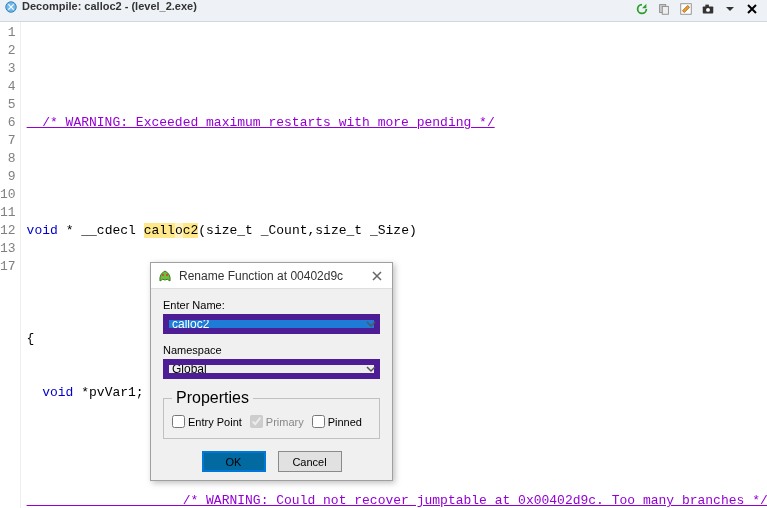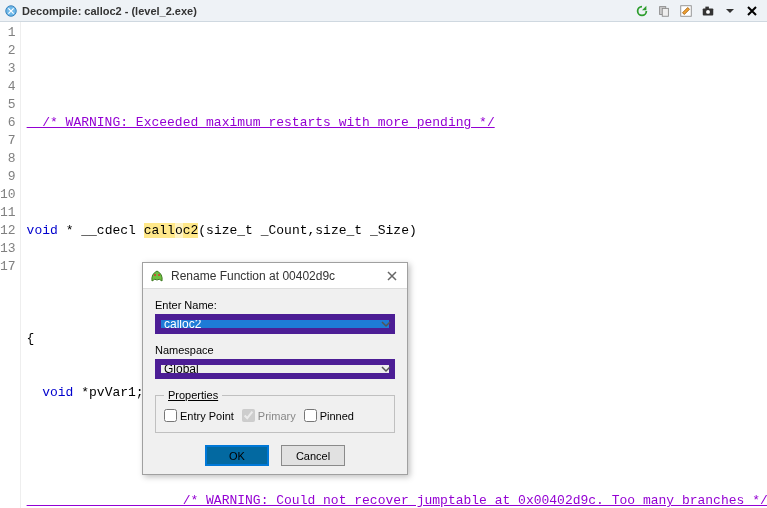--- a/index.html
+++ b/index.html
@@ -1,49 +1,49 @@
 <!DOCTYPE html>
 <html><head>
 <meta charset="utf-8">
 <style>
 * { box-sizing: border-box; margin: 0; padding: 0; }
 body { font-family: "Segoe UI", Tahoma, sans-serif; font-size: 12px; background: #fff; width: 767px; height: 508px; overflow: hidden; position: relative; }
 
 
-.titlebar { height: 22px; background: #eef2f6; border-bottom: 1px solid #cfd8e0; display: flex; align-items: center; padding: 0 4px; }
+.titlebar { height: 22px; background: #eef2f6; border-bottom: 1px solid #cfd8e0; display: flex; padding: 0 4px; }
 .titlebar .icon { width: 14px; height: 14px; margin-right: 4px; }
 .titlebar .title { color: #333; font-size: 11px; font-weight: bold; }
 .titlebar .spacer { flex: 1; }
 .titlebar .tb-btn { width: 20px; height: 18px; display: flex; align-items: center; justify-content: center; margin: 0 1px; cursor: pointer; }
 
 
 .code-area { display: flex; font-family: Consolas, "Courier New", monospace; font-size: 13px; line-height: 18px; }
 .gutter { background: #fff; color: #808080; text-align: right; padding: 2px 4px 2px 0; user-select: none; width: 22px; border-right: 1px solid #eee; }
 .gutter div { height: 18px; }
 .code { padding: 2px 0 2px 6px; white-space: pre; color: #000; }
 .code div { height: 18px; }
 .c-comment { color: #9400d3; text-decoration: underline; }
 .c-type { color: #0000cd; }
 .hl { background: #ffe88a; }
 .hlinv { background: #fff3c2; }
 
 
-.overlay { position: absolute; left: 142px; top: 262px; width: 266px; background: #f0f0f0; border: 1px solid #a0a0a0; box-shadow: 2px 2px 6px rgba(0,0,0,0.25); }
+.overlay { position: absolute; left: 150px; top: 262px; width: 243px; background: #f0f0f0; border: 1px solid #a0a0a0; box-shadow: 2px 2px 6px rgba(0,0,0,0.25); }
 .dlg-title { height: 26px; display: flex; align-items: center; padding: 0 6px; border-bottom: 1px solid #ddd; background: #fff; }
 .dlg-title .icon { width: 16px; height: 16px; margin-right: 6px; }
 .dlg-title span.txt { font-size: 12px; color: #333; }
 .dlg-title .close { margin-left: auto; width: 18px; height: 18px; display:flex; align-items:center; justify-content:center; cursor:pointer; color:#666; }
 .dlg-body { padding: 10px 12px 8px; }
 .dlg-body label { font-size: 11px; color: #000; display:block; margin-bottom: 3px; }
 .combo { position: relative; margin-bottom: 10px; }
 .combo input { width: 100%; height: 20px; border: 6px solid #4c1d95; padding: 1px 18px 1px 3px; font-size: 12px; background: #fff; color:#000; }
 .combo input.sel { background: #1e7bd6; color: #fff; }
 .combo .arrow { position: absolute; right: 2px; top: 2px; width: 14px; height: 16px; display:flex; align-items:center; justify-content:center; pointer-events:none; color:#555; }
 .fieldset { border: 1px solid #c0c0c0; padding: 8px 8px 10px; margin-bottom: 12px; }
-.fieldset legend { font-size: 11px; padding: 0 4px; text-decoration: underline; }
+.fieldset legend { font-size: 16px; padding: 0 4px; }
 .checks { display: flex; gap: 8px; align-items: center; font-size: 11px; }
 .checks label { display: flex; align-items: center; gap: 3px; margin: 0; }
 .checks input[type=checkbox] { width: 13px; height: 13px; }
 .checks .disabled { color: #888; }
 .btn-row { display: flex; justify-content: center; gap: 12px; }
 .btn { min-width: 64px; height: 21px; border: 1px solid #8a8a8a; background: #e1e1e1; font-size: 11px; cursor: pointer; }
 .btn.primary { border: 2px solid #0078d7; background: #0369a1; }
 </style>
 </head>
 <body>

